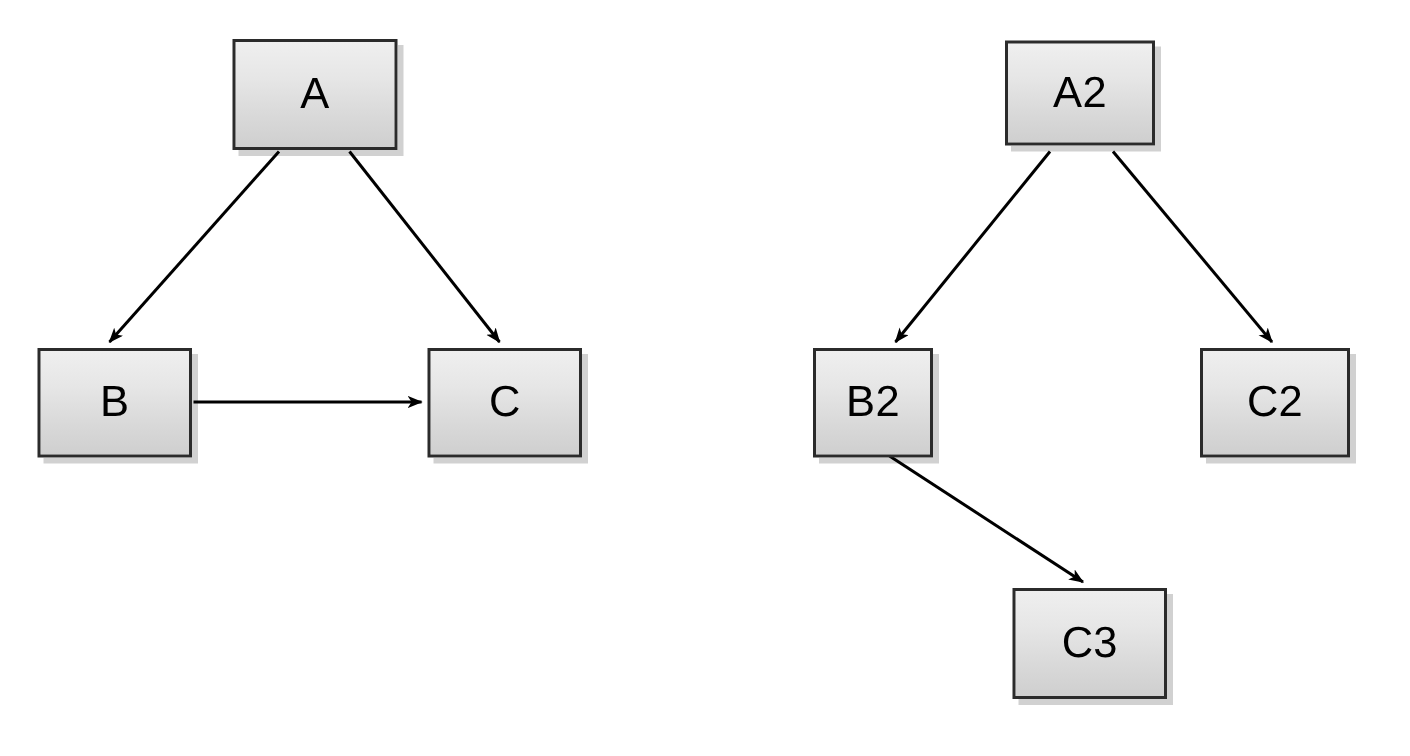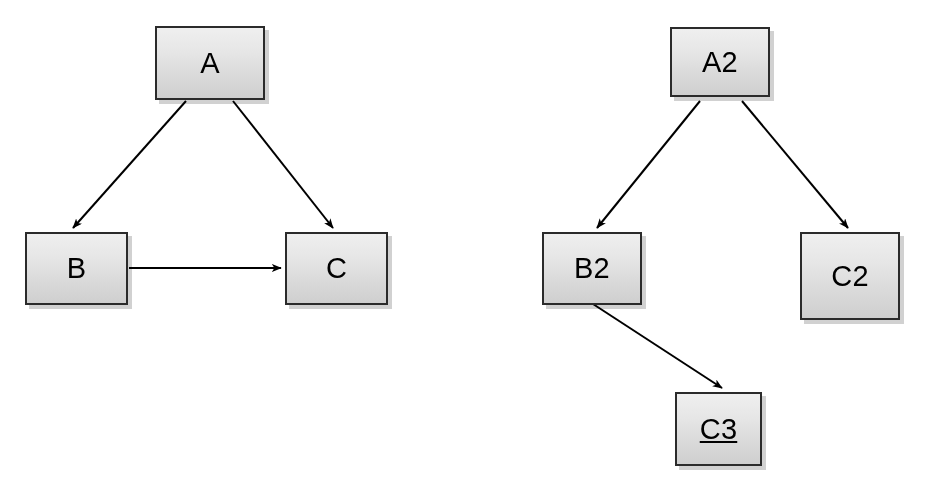--- a/index.html
+++ b/index.html
@@ -73,24 +73,24 @@
       </div>
       <div class="node" style="left: 25px; top: 232px; width: 103px; height: 73px;">
         <span class="node-label">B</span>
       </div>
       <div class="node" style="left: 285px; top: 232px; width: 103px; height: 73px;">
         <span class="node-label">C</span>
       </div>
       <div class="node" style="left: 670px; top: 27px; width: 100px; height: 70px;">
         <span class="node-label">A2</span>
       </div>
-      <div class="node" style="left: 542px; top: 232px; width: 100px; height: 73px;">
+      <div class="node" style="left: 542px; top: 232px; width: 80px; height: 73px;">
         <span class="node-label">B2</span>
       </div>
-      <div class="node" style="left: 800px; top: 232px; width: 100px; height: 88px;">
+      <div class="node" style="left: 800px; top: 232px; width: 100px; height: 73px;">
         <span class="node-label">C2</span>
       </div>
-      <div class="node" style="left: 675px; top: 392px; width: 87px; height: 74px; text-decoration: underline;">
+      <div class="node" style="left: 675px; top: 392px; width: 103px; height: 74px;">
         <span class="node-label">C3</span>
       </div>
     </div>
 
 </div>
 
 </body></html>

